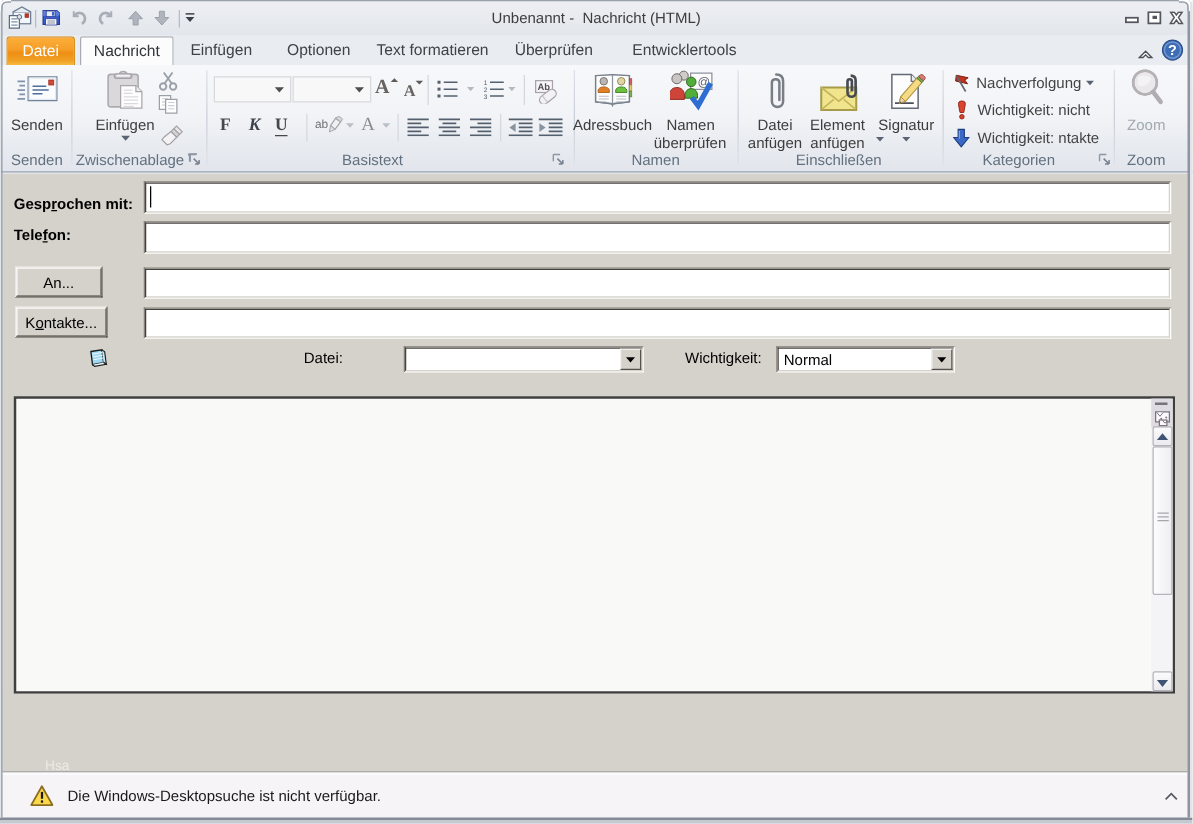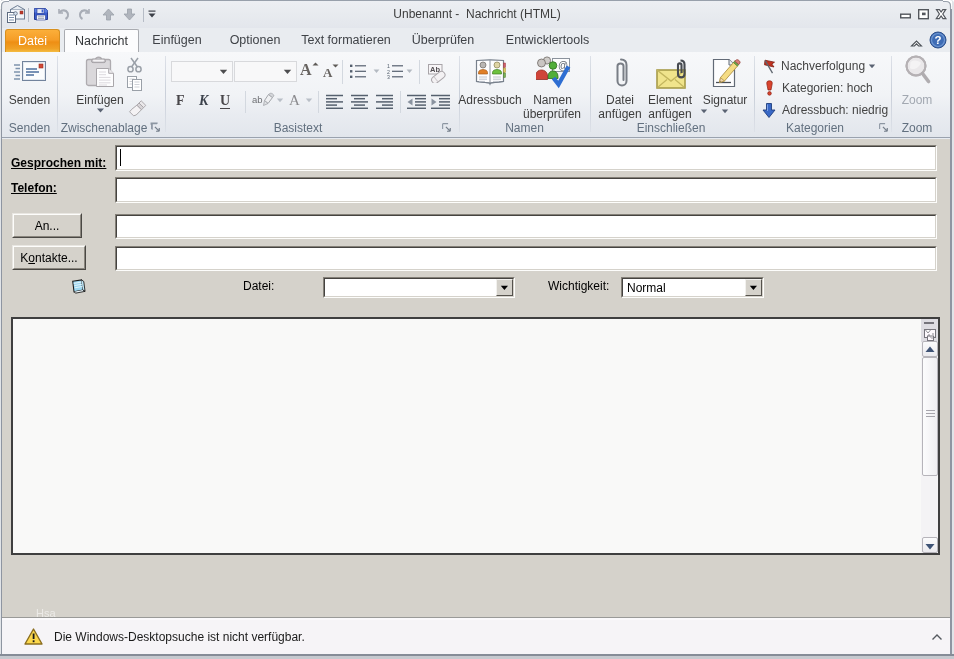--- a/index.html
+++ b/index.html
@@ -17,21 +17,21 @@
 #tab-nachricht { left:64px; width:75px; background:#fcfcfd; border:1px solid #a9abb0; border-bottom:none; border-radius:2px 2px 0 0; color:#333538; }
 
 #ribbon { position:absolute; left:0; top:52px; width:100%; height:86px; background:linear-gradient(#f7f8fa,#f1f3f6 50%,#e9ecf1 72%,#e2e6ec); border-bottom:1px solid #9aa2ae; }
 .gsep { position:absolute; top:4px; width:1px; height:76px; background:linear-gradient(#dde1e8,#c9cfd9 50%,#dde1e8); }
 .glabel { position:absolute; top:69px; height:14px; font-size:12px; color:#62707f; text-align:center; line-height:14px; }
 .launcher { position:absolute; top:70px; width:12px; height:12px; }
 .bigtxt { position:absolute; font-size:12px; color:#3d3d3d; text-align:center; }
 .smalltxt { position:absolute; font-size:12px; color:#444; }
 
 #form { position:absolute; left:2px; top:139px; width:948px; height:478px; background:#d5d2cb; }
-.flabel { position:absolute; font-size:12px; font-weight:bold; color:#000;text-decoration:underline; }
+.flabel { position:absolute; font-size:12px; font-weight:bold; color:#000; }
 .sunk-outer { position:absolute; border:1px solid; border-color:#848078 #fdfdfb #fdfdfb #848078; }
 .sunk-inner { position:absolute; left:0; top:0; right:0; bottom:0; border:1px solid; border-color:#454340 #d5d2cb #d5d2cb #454340; background:#fff; }
 .btn-outer { position:absolute; border:1px solid; border-color:#e9e7e2 #4a4844 #4a4844 #e9e7e2; background:#d5d2cb; }
 .btn-inner { position:absolute; left:0; top:0; right:0; bottom:0; border:1px solid; border-color:#fdfdfb #8a867e #8a867e #fdfdfb; font-size:12px; color:#000; text-align:center; }
 .combo-btn { position:absolute; right:1px; top:1px; bottom:1px; width:17px; background:#d5d2cb; border:1px solid; border-color:#f2f1ee #55524d #55524d #f2f1ee; }
 
 #bodybox { position:absolute; left:11px; top:317px; width:929px; height:238px; background:#f9f9f8; border:2px solid #3f3f3f; }
 
 #infobar { position:absolute; left:2px; top:620px; width:948px; height:34px; background:#f6f4f7; }
 </style>
@@ -371,26 +371,26 @@
       <line x1="2.2" y1="1.6" x2="9.5" y2="14.2" stroke="#5f666f" stroke-width="1.3"></line>
     </svg>
     <div class="smalltxt" style="left:781px;top:7px;">Nachverfolgung</div>
     <svg class="abs" style="left:868px;top:12px;" width="8" height="5" viewBox="0 0 8 5">
         <path d="M0.8 0.5 L7.2 0.5 L4 4.2 Z" fill="#5a6373"></path>
       </svg>
     <svg class="abs" style="left:765px;top:28px;" width="9" height="16" viewBox="0 0 9 16">
       <path d="M4.5 0.8 C6.9 0.8 7.4 2 7.2 3.8 L6 10 L3 10 L1.8 3.8 C1.6 2 2.1 0.8 4.5 0.8 Z" fill="#d8442e" stroke="#8e1f12" stroke-width="0.7"></path>
       <circle cx="4.5" cy="13.4" r="1.8" fill="#d8442e" stroke="#8e1f12" stroke-width="0.7"></circle>
     </svg>
-    <div class="smalltxt" style="left:782px;top:29px;">Kategorien: hoch</div>
+    <div class="smalltxt" style="left:782px;top:29px;">Wichtigkeit: nicht</div>
     <svg class="abs" style="left:762px;top:50px;" width="14" height="17" viewBox="0 0 14 17">
       <path d="M4.5 1.5 L9.5 1.5 L9.5 8 L13 8 L7 15.5 L1 8 L4.5 8 Z" fill="#3968c6" stroke="#1f3e7e" stroke-width="0.9"></path>
       <path d="M5.5 2.5 L5.5 9 " stroke="#7da1e8" stroke-width="1"></path>
     </svg>
-    <div class="smalltxt" style="left:782px;top:51px;">Adressbuch: niedrig</div>
+    <div class="smalltxt" style="left:782px;top:51px;">Wichtigkeit: ntakte</div>
     <div class="glabel" style="left:754px;width:122px;">Kategorien</div>
     <svg class="launcher" style="left:878px;" width="11" height="11" viewBox="0 0 11 11">
       <path d="M1.5 1.5 h5 M1.5 1.5 v5" stroke="#8c96a2" fill="none"></path>
       <path d="M4.5 4.5 L8.5 8.5 M8.5 8.5 L8.5 5.5 M8.5 8.5 L5.5 8.5" stroke="#77818d" fill="none" stroke-width="1.1"></path>
     </svg>
     <div class="gsep" style="left:891px;"></div>
 
     <svg class="abs" style="left:903px;top:2px;" width="32" height="33" viewBox="0 0 32 33">
       <circle cx="13" cy="12" r="9.5" fill="#eae8ea" stroke="#b5b1b4" stroke-width="2"></circle>
       <path d="M7 14 C9 16 15 15.5 18 9 C16 6 10 5.5 7.5 8" fill="#f5f4f5" stroke="none" opacity="0.9"></path>

